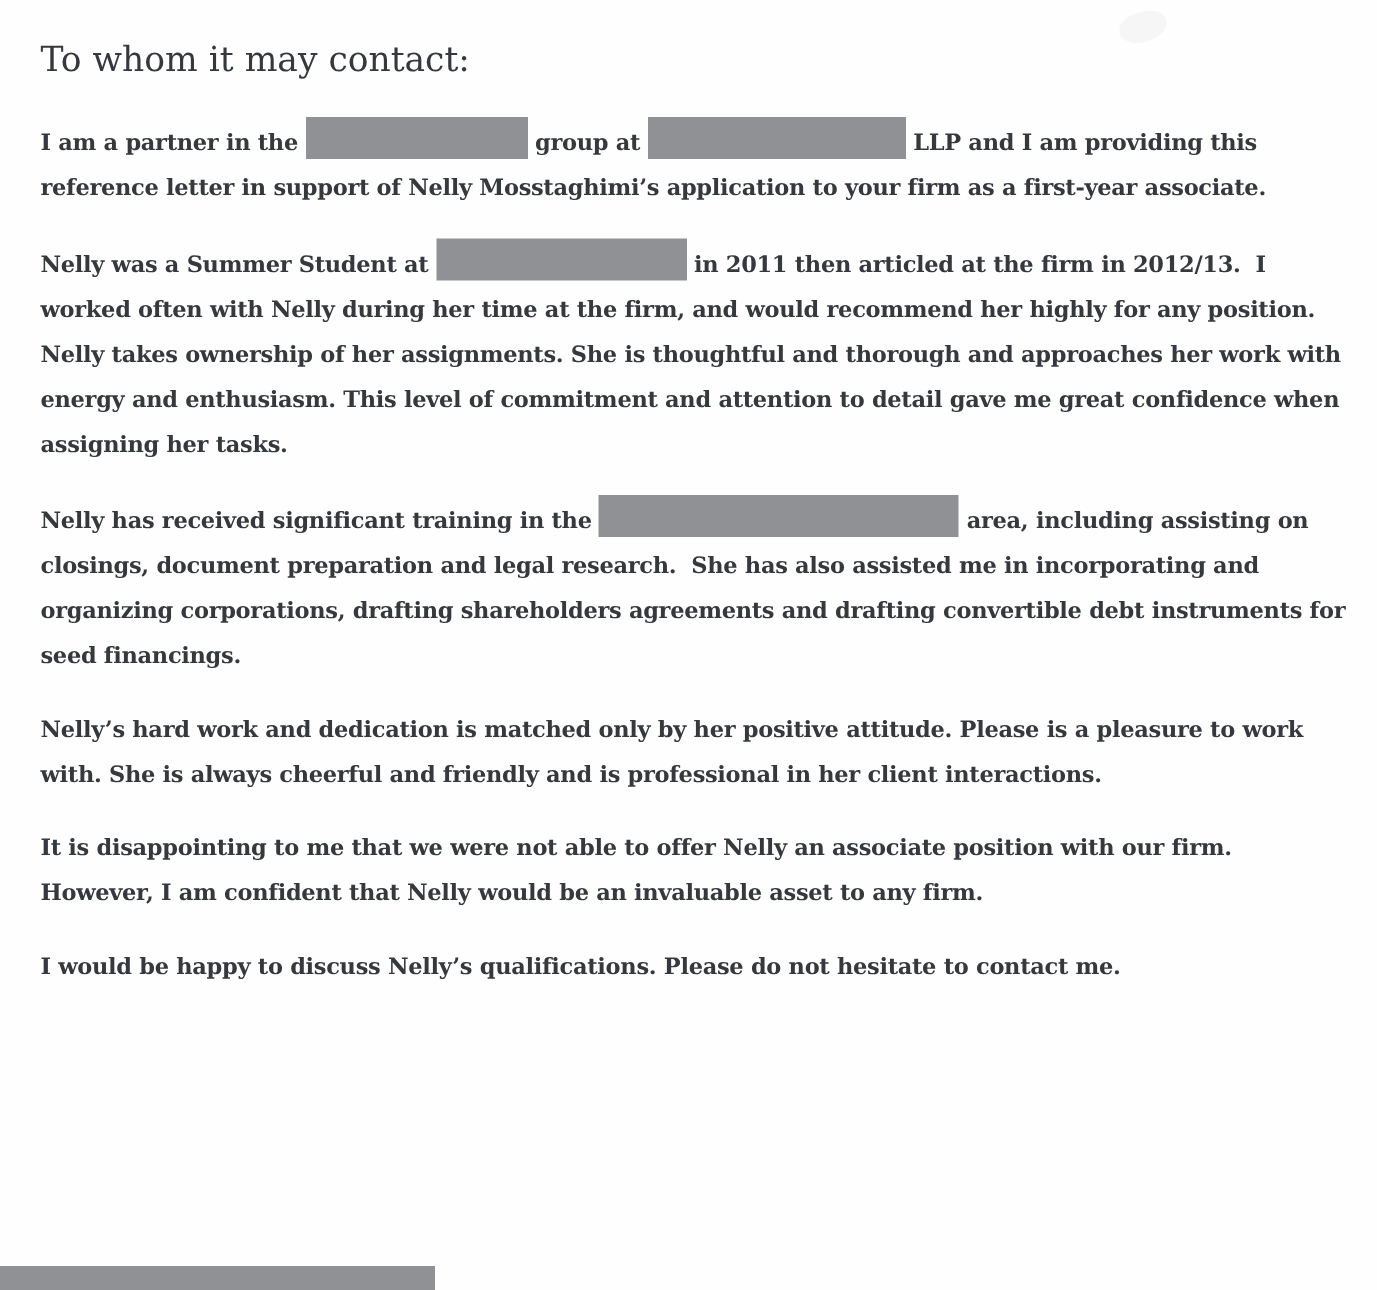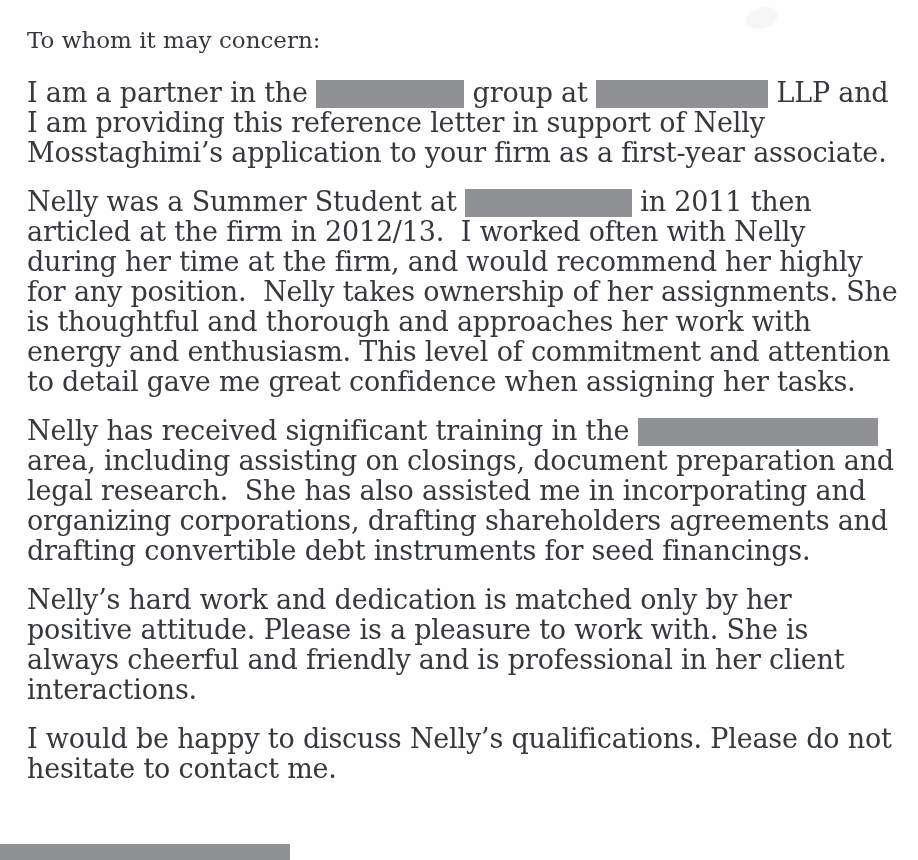--- a/index.html
+++ b/index.html
@@ -24,26 +24,27 @@
     white-space: pre-wrap;
   }
   .subject {
     font-size: 23px;
     line-height: 30px;
     font-weight: bold;
     margin-bottom: 22px;
     white-space: pre-wrap;
   }
   .para {
-    font-size: 27px;
+    font-size: 15px;
     line-height: 30px;
     margin: 0 0 19px 0;
     max-width: 886px;
     white-space: pre-wrap;
     letter-spacing: -0.2px;
+    font-weight: bold;
   }
   .redact {
     display: inline-block;
     background: var(--redact);
     height: 28px;
     vertical-align: -6px;
   }
   .signature-bar {
     position: absolute;
     left: 0;
@@ -59,23 +60,24 @@
     background: #f6f6f7;
     border-radius: 50% 40% 55% 45%;
     transform: rotate(-12deg);
   }
 </style>
 </head>
 <body>
 
 <div class="page">
   <div class="smudge"></div>
-  <div class="salutation">To whom it may concern:</div>
+  <div class="salutation">To whom it may contact:</div>
   <div>
       <p class="para">I am a partner in the <span class="redact" style="width: 148px;"></span> group at <span class="redact" style="width: 172px;"></span> LLP and I am providing this reference letter in support of Nelly Mosstaghimi’s application to your firm as a first-year associate.</p>
       <p class="para">Nelly was a Summer Student at <span class="redact" style="width: 167px;"></span> in 2011 then articled at the firm in 2012/13.  I worked often with Nelly during her time at the firm, and would recommend her highly for any position.  Nelly takes ownership of her assignments. She is thoughtful and thorough and approaches her work with energy and enthusiasm. This level of commitment and attention to detail gave me great confidence when assigning her tasks.</p>
       <p class="para">Nelly has received significant training in the <span class="redact" style="width: 240px;"></span> area, including assisting on closings, document preparation and legal research.  She has also assisted me in incorporating and organizing corporations, drafting shareholders agreements and drafting convertible debt instruments for seed financings.</p>
       <p class="para">Nelly’s hard work and dedication is matched only by her positive attitude. Please is a pleasure to work with. She is always cheerful and friendly and is professional in her client interactions.</p>
+      <p class="para">It is disappointing to me that we were not able to offer Nelly an associate position with our firm. However, I am confident that Nelly would be an invaluable asset to any firm.</p>
       <p class="para">I would be happy to discuss Nelly’s qualifications. Please do not hesitate to contact me.</p>
     </div>
 </div>
 
 <div class="signature-bar" style="width: 290px; height: 16px;"></div>
 
 </body></html>

